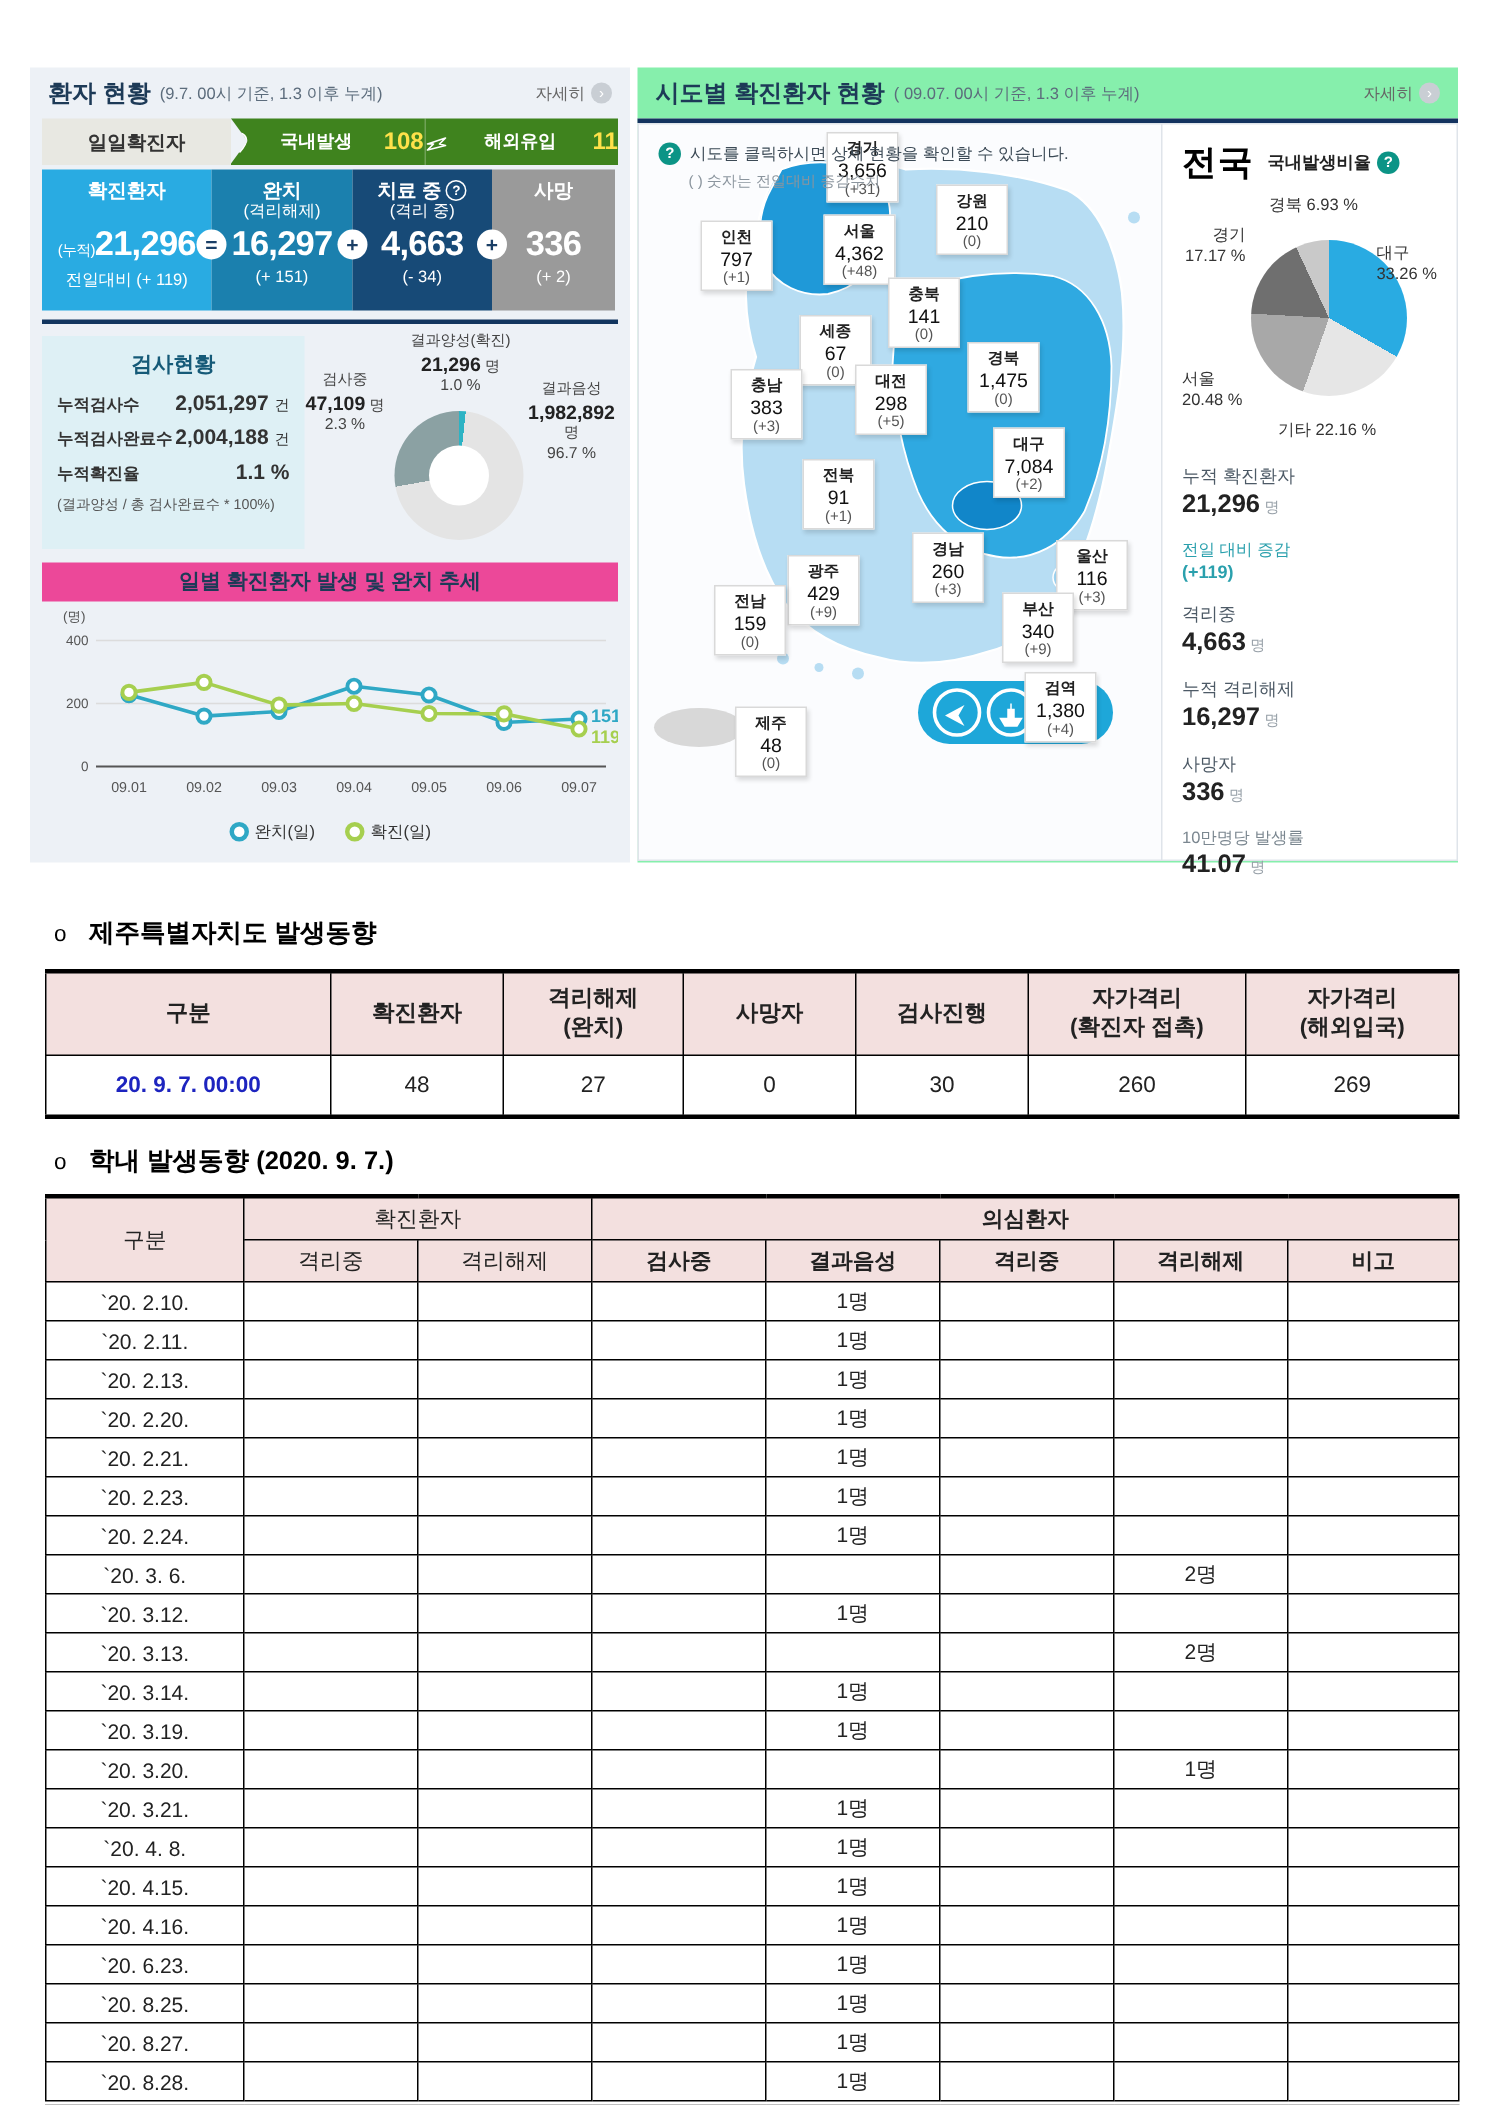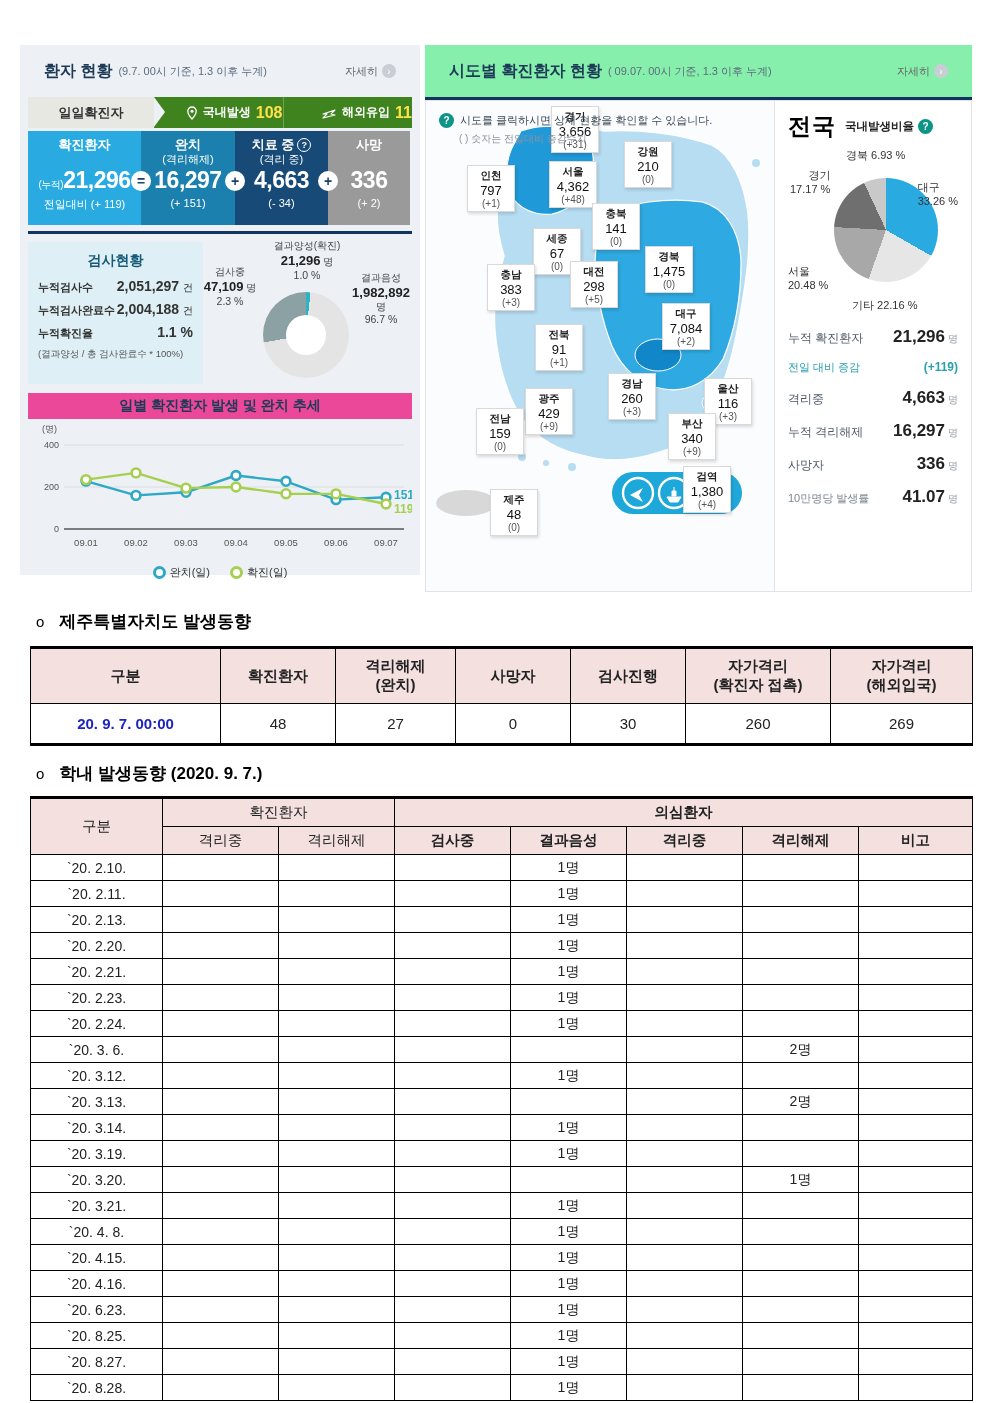--- a/index.html
+++ b/index.html
@@ -2,34 +2,34 @@
 <html><head>
 <meta charset="utf-8">
 <style>
   html,body{margin:0;padding:0;}
   body{width:992px;height:1403px;position:relative;background:#fff;
        font-family:"Liberation Sans","DejaVu Sans",sans-serif;color:#222;}
   
   .dashboard{position:absolute;left:20px;top:45px;width:952px;height:530px;display:flex;}
   .panel-left{width:400px;background:#edf1f6;margin-right:5px;position:relative;box-sizing:border-box;}
   .panel-right{flex:1;position:relative;background:#86efac;box-sizing:border-box;}
-  .p-title-row{height:52px;display:flex;align-items:center;padding:0 24px;}
+  .p-title-row{height:34px;display:flex;align-items:center;padding:0 12px;}
   .p-title{font-size:16px;font-weight:bold;color:#1d3a57;margin-right:6px;white-space:nowrap;}
   .p-sub{font-size:11px;color:#5c6c7c;flex:1;white-space:nowrap;}
   .detail{font-size:11px;color:#666;display:flex;align-items:center;gap:4px;cursor:pointer;white-space:nowrap;}
   .detail-circle{width:14px;height:14px;border-radius:50%;background:#c9ced4;color:#fff;font-size:10px;
                  display:inline-flex;align-items:center;justify-content:center;}
   
   .tab-bar{height:31px;display:flex;margin:0 8px;}
   .tab-gray{width:126px;background:#e8e8e2;display:flex;align-items:center;justify-content:center;
             font-size:13px;font-weight:bold;color:#333;}
   .tab-green{flex:1;background:#3f831e;display:flex;position:relative;}
   .tab-arrow{position:absolute;left:0;top:0;width:0;height:0;border-top:15.5px solid transparent;
              border-bottom:15.5px solid transparent;border-left:11px solid #edf1f6;}
-  .tab-cell{flex:1;display:flex;align-items:center;justify-content:flex-end;gap:5px;color:#fff;
+  .tab-cell{flex:1;display:flex;align-items:center;justify-content:space-between;gap:5px;color:#fff;
             font-size:12px;font-weight:bold;}
   .tab-cell + .tab-cell{border-left:1px solid rgba(255,255,255,.25);}
   .yellow{color:#ffe14a;font-size:16px;font-weight:bold;}
   .ticon{display:inline-flex;}
   
   .stat-boxes{display:flex;margin:3px 8px 0;height:94px;position:relative;}
   .stat-box{color:#fff;text-align:center;padding-top:7px;box-sizing:border-box;position:relative;}
   .sb-lbl{font-size:13px;font-weight:bold;line-height:1.15;height:29px;}
   .sb-sub{font-size:11px;font-weight:normal;}
   .sb-num{font-size:23px;font-weight:bold;letter-spacing:-.5px;white-space:nowrap;}
@@ -85,21 +85,21 @@
   .ns-ratio{font-size:11.5px;font-weight:bold;color:#222;display:flex;align-items:center;gap:4px;}
   .pie-wrap{position:relative;height:176px;}
   .pie{position:absolute;left:46px;top:36px;width:104px;height:104px;border-radius:50%;}
   .pl{position:absolute;font-size:11px;color:#333;line-height:1.3;}
   .pl-gb{left:58px;top:6px;}
   .pl-gg{left:2px;top:26px;text-align:right;}
   .pl-dg{right:0px;top:38px;}
   .pl-se{left:0px;top:122px;}
   .pl-etc{left:64px;top:156px;}
   .ns-rows{margin-top:2px;}
-  .ns-row{display:flex;justify-content:space-between;align-items:baseline;padding:6.5px 0;}
+  .ns-row{display:flex;justify-content:space-between;align-items:baseline;padding:6.5px 0;flex-direction:column;}
   .ns-label{font-size:12px;color:#4d5a66;white-space:nowrap;}
   .ns-value{font-size:17px;font-weight:bold;color:#222;white-space:nowrap;}
   .ns-unit{font-size:10px;color:#97a0a8;font-weight:normal;margin-left:3px;}
   .ns-row.teal .ns-label{font-size:11px;color:#2aa0ad;}
   .ns-row.teal .ns-value{font-size:12px;color:#2aa0ad;}
   .ns-row.small .ns-label{font-size:11px;color:#7b8790;}
   
   .sec-heading{position:absolute;left:36px;font-size:17px;font-weight:bold;color:#000;}
   .sec-heading .marker{font-weight:normal;font-size:15px;margin-right:15px;}
   table{border-collapse:collapse;table-layout:fixed;position:absolute;left:30px;}

